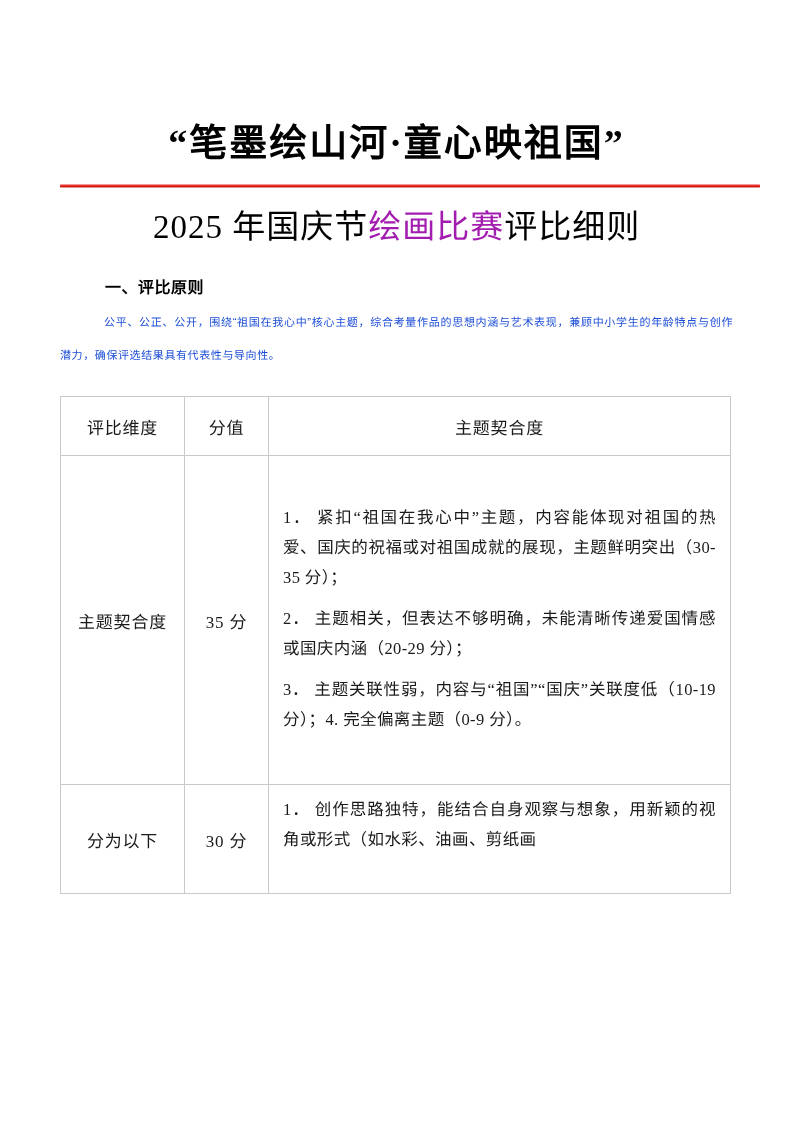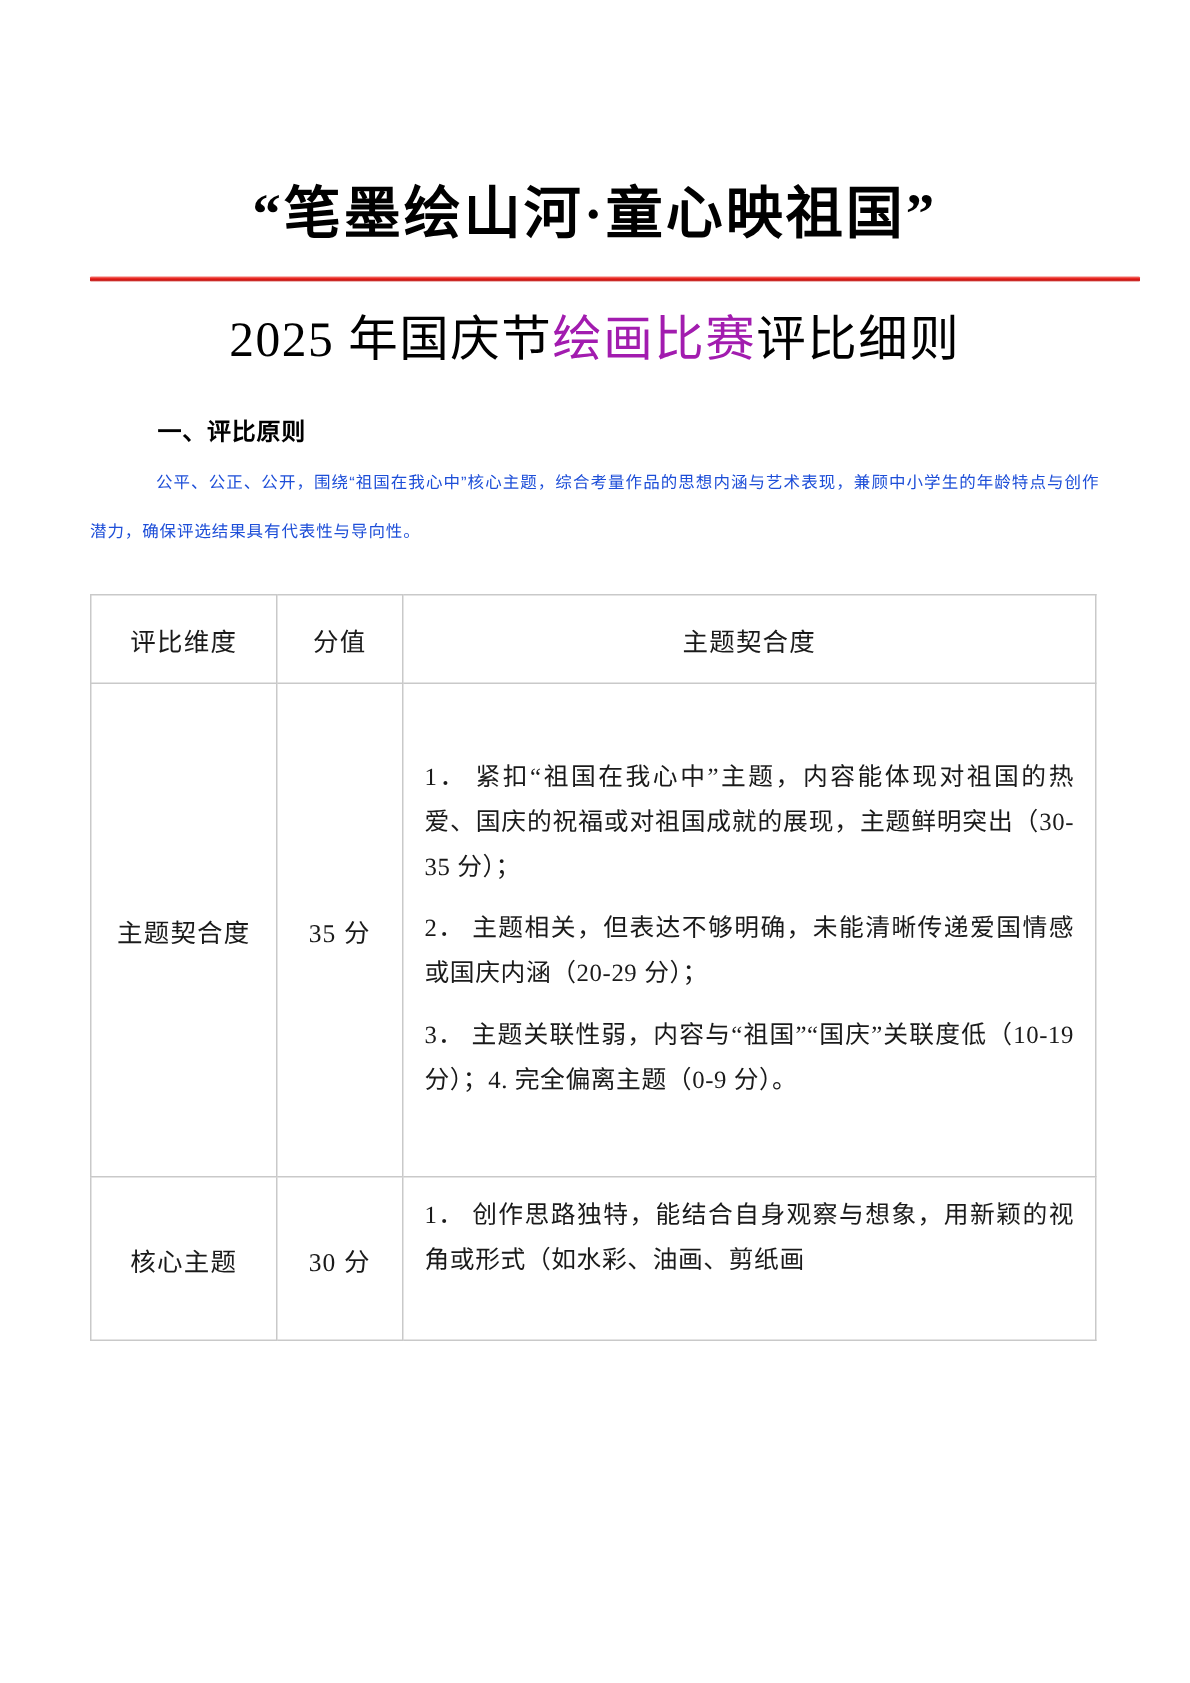--- a/index.html
+++ b/index.html
@@ -203,21 +203,21 @@
         <tr class="row-1">
           <td class="cell-dim">主题契合度</td>
           <td class="cell-score">35 分</td>
           <td class="cell-std">
             <p>1． 紧扣“祖国在我心中”主题，内容能体现对祖国的热爱、国庆的祝福或对祖国成就的展现，主题鲜明突出（30-35 分）；</p>
             <p>2． 主题相关，但表达不够明确，未能清晰传递爱国情感或国庆内涵（20-29 分）；</p>
             <p>3． 主题关联性弱，内容与“祖国”“国庆”关联度低（10-19 分）；4. 完全偏离主题（0-9 分）。</p>
           </td>
         </tr>
         <tr class="row-2">
-          <td class="cell-dim">核心主题</td>
+          <td class="cell-dim">分为以下</td>
           <td class="cell-score">30 分</td>
           <td class="cell-std">
             <p>1． 创作思路独特，能结合自身观察与想象，用新颖的视角或形式（如水彩、油画、剪纸画</p>
           </td>
         </tr>
       </tbody>
     </table>
   </div>
 
 </div>

